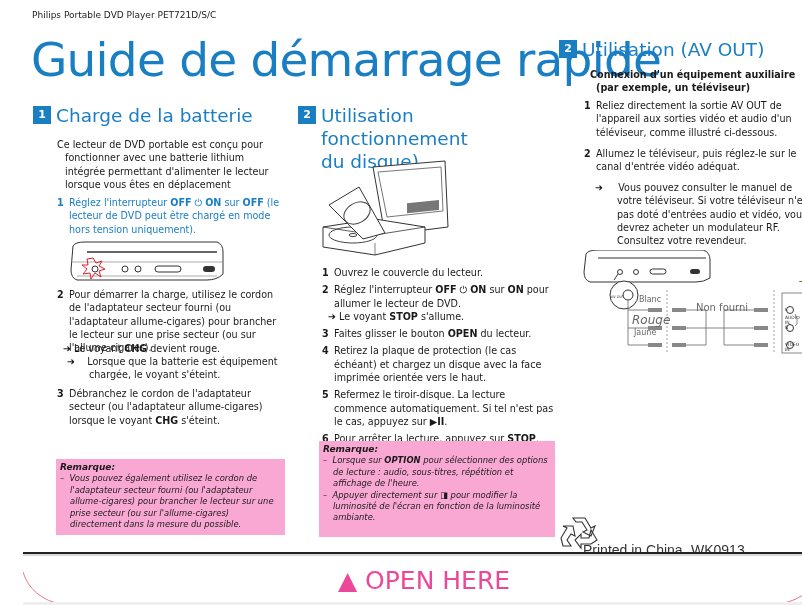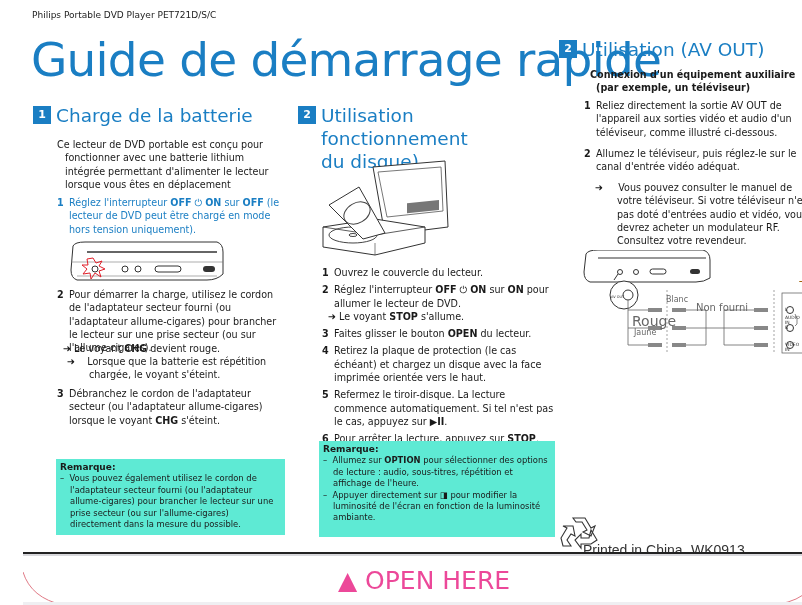--- a/index.html
+++ b/index.html
@@ -9,21 +9,21 @@
   .product { left: 9px; top: 10px; font-size: 9px; color: #222; }
   .main-title { left: 8px; top: 36px; font-size: 47px; color: #1a7ec3; font-weight: 400; letter-spacing: -0.8px; line-height: 1; }
   .sec-head { display: flex; align-items: flex-start; color: #1a7ec3; font-size: 18.5px; line-height: 1.25; }
   .num-box { display: inline-block; width: 18px; height: 18px; background: #1a7ec3; color: #fff; font-size: 11px; font-weight: bold; text-align: center; line-height: 18px; margin-right: 5px; flex: 0 0 18px; margin-top: 2px; }
   .txt { font-size: 9.6px; line-height: 13.3px; color: #1a1a1a; }
   .blue { color: #1a7ec3; }
   .step { display: flex; }
   .step .n { font-weight: bold; width: 12px; flex: 0 0 12px; }
   .step .body { flex: 1; }
   b { font-weight: bold; }
-  .note { background: #5eead4; font-size: 8.4px; line-height: 11.4px; padding: 3px 4px 4px 4px; color: #1a1a1a; }
+  .note { background: #f9a8d4; font-style: italic; font-size: 8.4px; line-height: 11.4px; padding: 3px 4px 4px 4px; color: #1a1a1a; }
   .note .nt { font-weight: bold; font-size: 9px; }
   .note .dash { padding-left: 10px; text-indent: -10px; }
   .rule { left: 0; width: 802px; height: 1.5px; background: #222; top: 552px; }
   .open-here { left: 0; width: 802px; top: 566px; text-align: center; font-size: 25px; color: #ec4899; }
   .foot { font-family: "Liberation Sans", sans-serif; font-size: 14px; color: #333; }
   svg { display: block; }
 </style>
 </head>
 <body>
 
@@ -65,21 +65,21 @@
 
 <div class="abs txt step" style="left:34px; top:288px; width:230px;">
   <span class="n">2</span>
   <span class="body">Pour démarrer la charge, utilisez le cordon de l'adaptateur secteur fourni (ou l'adaptateur allume-cigares) pour brancher le lecteur sur une prise secteur (ou sur l'allume-cigares).</span>
 </div>
 <div class="abs txt" style="left:40px; top:342px; width:224px;">
   <span>➜</span>
   <span>Le voyant </span><b>CHG</b><span> devient rouge.</span>
 </div>
 <div class="abs txt" style="left:44px; top:355px; width:220px; padding-left:22px; text-indent:-22px;">
-  <span>➜&nbsp;&nbsp;&nbsp;&nbsp;</span><span>Lorsque que la batterie est répétition chargée, le voyant s'éteint.</span>
+  <span>➜&nbsp;&nbsp;&nbsp;&nbsp;</span><span>Lorsque que la batterie est équipement chargée, le voyant s'éteint.</span>
 </div>
 
 <div class="abs txt step" style="left:34px; top:387px; width:230px;">
   <span class="n">3</span>
   <span class="body"><span>Débranchez le cordon de l'adaptateur secteur (ou l'adaptateur allume-cigares) lorsque le voyant </span><b>CHG</b><span> s'éteint.</span></span>
 </div>
 
 <div class="abs note" style="left:33px; top:459px; width:229px; height:76px;">
   <div class="nt">Remarque:</div>
   <div class="dash">–&nbsp;&nbsp;<span>Vous pouvez également utilisez le cordon de l'adaptateur secteur fourni (ou l'adaptateur allume-cigares) pour brancher le lecteur sur une prise secteur (ou sur l'allume-cigares) directement dans la mesure du possible.</span></div>
@@ -133,21 +133,21 @@
     <span class="body"><span>Refermez le tiroir-disque. La lecture commence automatiquement. Si tel n'est pas le cas, appuyez sur </span><b>▶II</b><span>.</span></span>
   </div>
   <div class="step">
     <span class="n">6</span>
     <span class="body"><span>Pour arrêter la lecture, appuyez sur </span><b>STOP</b><span>.</span></span>
   </div>
 </div>
 
 <div class="abs note" style="left:296px; top:441px; width:236px; height:96px;">
   <div class="nt">Remarque:</div>
-  <div class="dash">–&nbsp;&nbsp;<span>Allumez sur </span><b>OPTION</b><span> pour sélectionner des options de lecture  : audio, sous-titres, répétition et affichage de l'heure.</span></div>
+  <div class="dash">–&nbsp;&nbsp;<span>Lorsque sur </span><b>OPTION</b><span> pour sélectionner des options de lecture  : audio, sous-titres, répétition et affichage de l'heure.</span></div>
   <div class="dash">–&nbsp;&nbsp;<span>Appuyer directement sur ◨ pour modifier la luminosité  de  l'écran  en fonction de la luminosité ambiante.</span></div>
 </div>
 
 <div class="abs" style="left:536px; top:38px; width:260px;">
   <div class="sec-head">
     <span class="num-box">2</span>
     <span>Utilisation (AV OUT)</span>
   </div>
 </div>
 
@@ -206,22 +206,22 @@
     <line x1="158" y1="95" x2="176" y2="95" stroke="#666" stroke-width="0.8"></line>
 
     <rect x="204" y="43" width="38" height="60" fill="#fff" stroke="#555" stroke-width="0.7"></rect>
     <circle cx="212" cy="60" r="3.5" fill="none" stroke="#333"></circle>
     <circle cx="212" cy="78" r="3.5" fill="none" stroke="#333"></circle>
     <circle cx="212" cy="95" r="3.5" fill="none" stroke="#333"></circle>
     <polyline points="217,64 219,68 219,74 217,76" fill="none" stroke="#333" stroke-width="0.6"></polyline>
   </svg>
 </div>
 <div class="abs" style="left:776px; top:278px; font-size:13px; font-family:'Liberation Sans', sans-serif; color:#a16207;">TV</div>
-<div class="abs" style="left:643px; top:295px; font-size:8px; color:#666;">Blanc</div>
-<div class="abs" style="left:609px; top:313px; font-size:14px; color:#666;">Rouge</div>
+<div class="abs" style="left:616px; top:295px; font-size:8px; color:#666;">Blanc</div>
+<div class="abs" style="left:609px; top:313px; font-size:12px; color:#666;font-style:italic;">Rouge</div>
 <div class="abs" style="left:611px; top:328px; font-size:8px; color:#666;">Jaune</div>
 <div class="abs" style="left:673px; top:302px; font-size:10px; color:#666;">Non fourni</div>
 <div class="abs" style="left:762px; top:307px; font-size:4.5px; color:#333;">L</div>
 <div class="abs" style="left:762px; top:315px; font-size:4.5px; color:#333;">AUDIO IN</div>
 <div class="abs" style="left:762px; top:325px; font-size:4.5px; color:#333;">R</div>
 <div class="abs" style="left:762px; top:342px; font-size:4.5px; color:#333;">VIDEO IN</div>
 
 <div class="abs" style="left:536px; top:514px; width:42px; height:36px;">
   <svg width="42" height="36" viewBox="0 0 42 36">
     <path d="M14 4 L26 4 L32 14 L36 12 L32 22 L24 18 L28 16 L23 8 L17 8 Z" fill="none" stroke="#333" stroke-width="1.1"></path>

